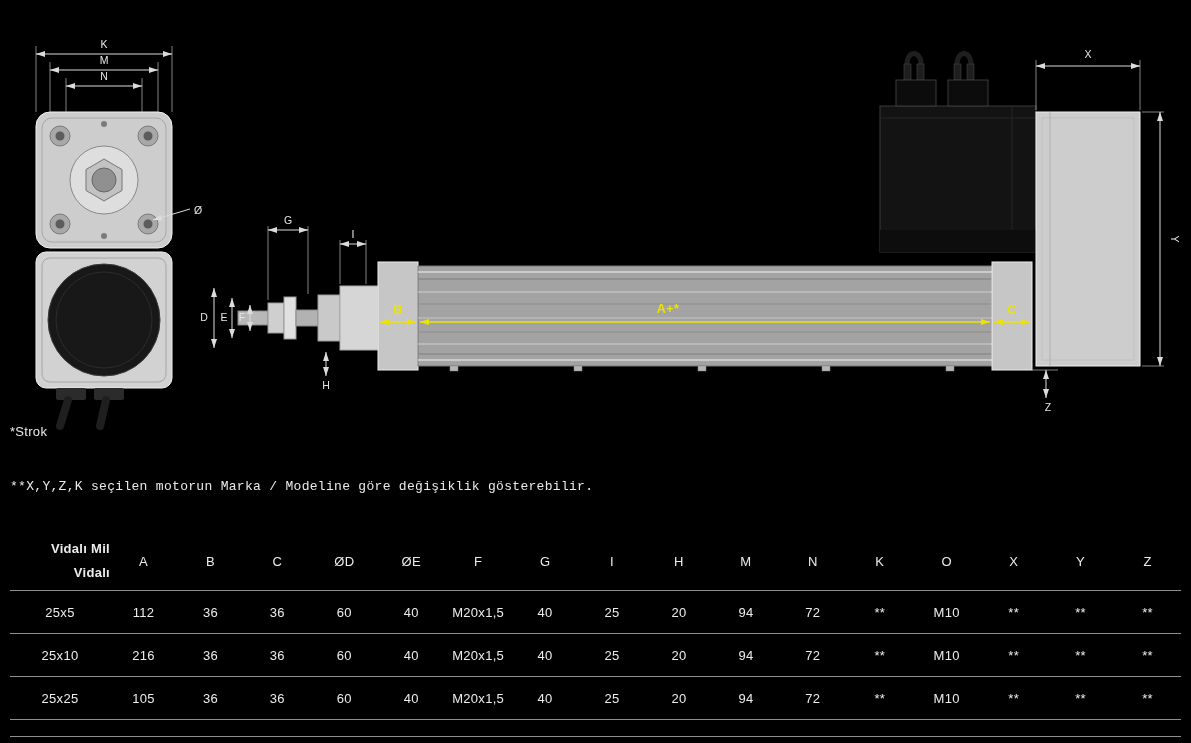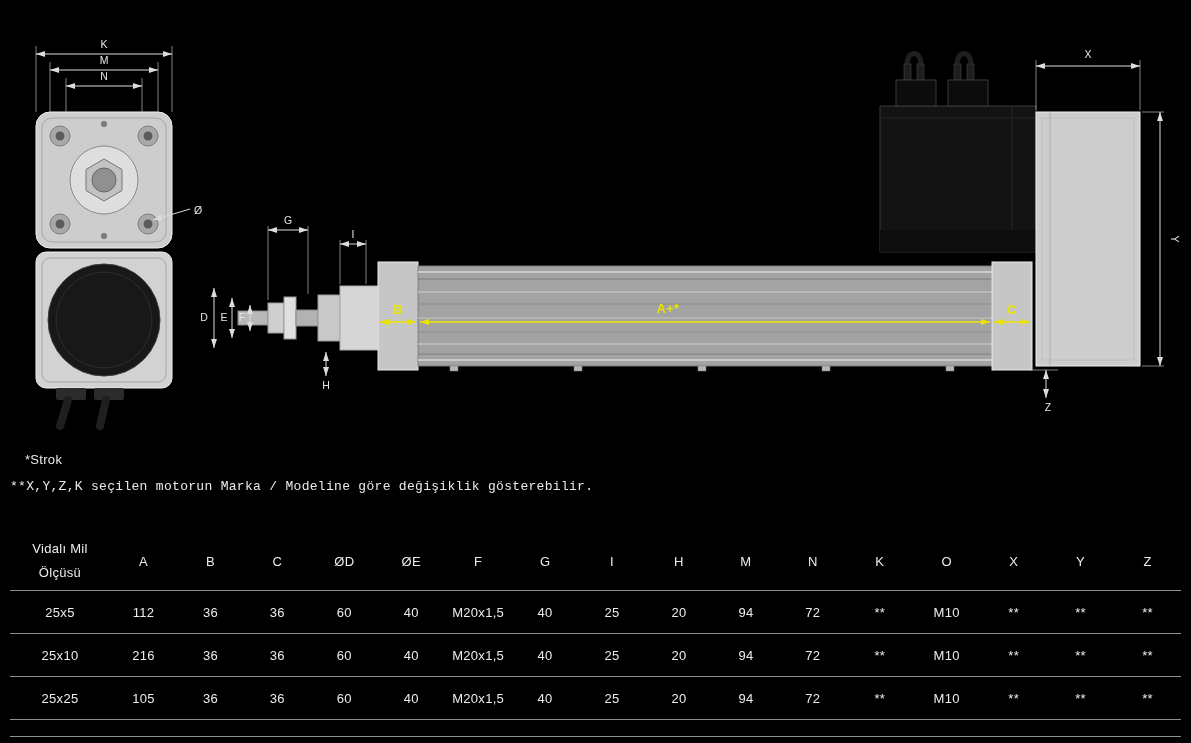--- a/index.html
+++ b/index.html
@@ -7,30 +7,30 @@
        font-family:"Liberation Sans",sans-serif;color:#ececec;}
 
   svg text{font-family:"Liberation Sans",sans-serif;}
   .dim{fill:#e6e6e6;font-size:10.5px;text-anchor:middle;}
   .dimy{fill:#ece300;font-size:12.5px;text-anchor:middle;font-weight:600;letter-spacing:.5px;}
   .dl{stroke:#dcdcdc;stroke-width:1;}
   .el{stroke:#b9b9b9;stroke-width:.7;}
   .dly{stroke:#ece300;stroke-width:1.3;}
 
   .notes{position:absolute;left:10px;font-size:13px;letter-spacing:.3px;color:#eaeaea;}
-  #note1{top:452px;margin-left:15px;}
+  #note1{top:424px;}
   #note2{top:479px;font-family:Liberation Mono, monospace;}
 
   .tbl{position:absolute;top:532px;left:10px;right:10px;}
   .tr{display:grid;grid-template-columns:100px repeat(16,1fr);
       align-items:center;border-bottom:1px solid #8f8f8f;}
   .tr.head{height:58px;}
   .tr.body{height:42px;}
   .td{text-align:center;font-size:13px;letter-spacing:.3px;color:#ececec;}
-  .td.title{text-align:center;line-height:24px;}
+  .td.title{text-align:right;line-height:24px;font-weight:bold;}
   .bottom-rule{position:absolute;top:736px;left:10px;right:10px;border-top:1px solid #8f8f8f;}
 </style>
 </head>
 <body>
 
 <svg width="1191" height="445" viewBox="0 0 1191 445" style="position:absolute;top:0;left:0;">
   <defs>
     <marker id="mw" viewBox="0 0 9 6" markerWidth="9" markerHeight="6" refX="9" refY="3" orient="auto-start-reverse" markerUnits="userSpaceOnUse">
       <path d="M0,0 L9,3 L0,6 Z" fill="#dcdcdc"></path>
     </marker>
@@ -181,21 +181,21 @@
   </g>
 </svg>
 
 <div class="notes" id="note1">*Strok</div>
 <div class="notes" id="note2">**X,Y,Z,K seçilen motorun Marka / Modeline göre değişiklik gösterebilir.</div>
 
 <div class="tbl">
   <div class="tr head">
     <div class="td title">
       <div>Vidalı Mil</div>
-      <div>Ölçüsü</div>
+      <div>Vidalı</div>
     </div>
     <div class="td">A</div>
     <div class="td">B</div>
     <div class="td">C</div>
     <div class="td">ØD</div>
     <div class="td">ØE</div>
     <div class="td">F</div>
     <div class="td">G</div>
     <div class="td">I</div>
     <div class="td">H</div>

